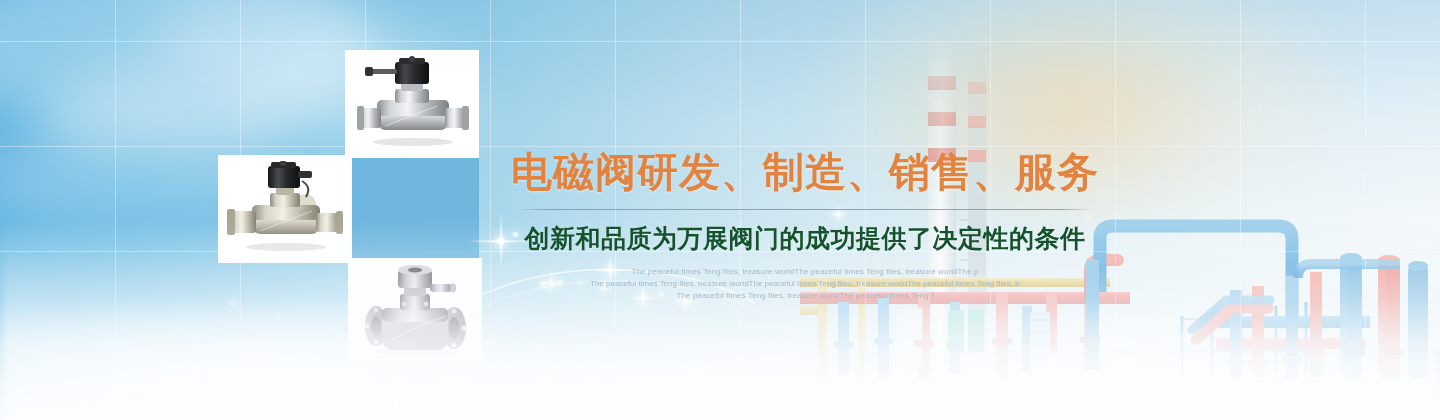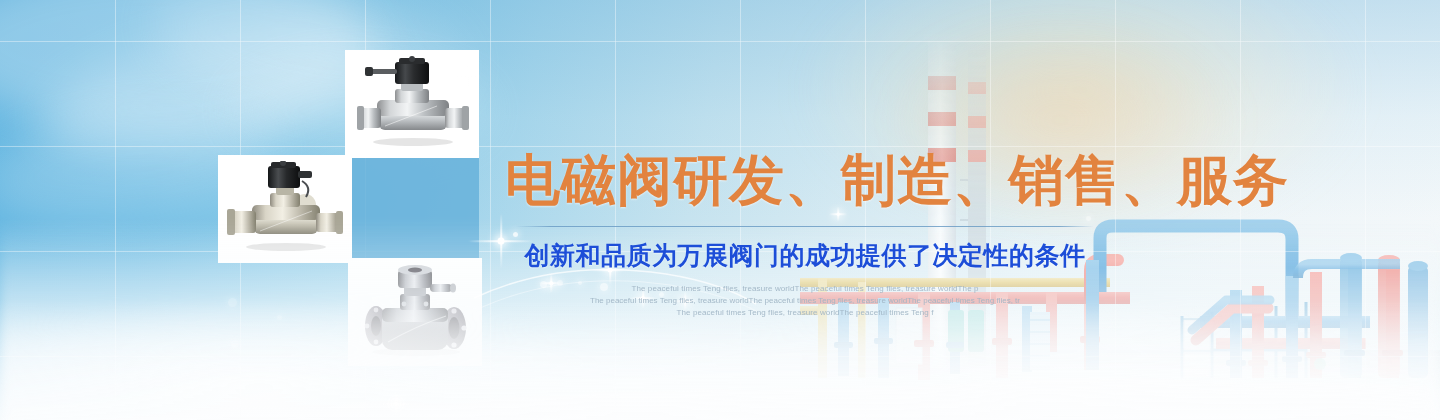--- a/index.html
+++ b/index.html
@@ -160,21 +160,21 @@
   }
   .swoosh svg { display:block; }
 
   
   .copy {
     position:absolute; left:505px; top:148px; width:600px;
     text-align:center;
   }
   .headline {
     font-family:"Liberation Sans", sans-serif;
-    font-size:55px;
+    font-size:41px;
     font-weight:700;
     letter-spacing:1px;
     color:#e2833f;
     line-height:1.18;
     white-space:nowrap;
     text-shadow:0 1px 2px rgba(255,255,255,.55);
   }
   .rule {
     width:578px; height:1px; margin:13px auto 0 auto;
     background:linear-gradient(90deg,
@@ -182,21 +182,21 @@
       rgba(108,156,196,.85) 6%,
       rgba(108,156,196,.85) 94%,
       rgba(120,165,200,0) 100%);
   }
   .subhead {
     margin-top:12px;
     font-family:"Liberation Sans", sans-serif;
     font-size:25px;
     font-weight:700;
     letter-spacing:.5px;
-    color:#1d4ed8;
+    color:#14532d;
     white-space:nowrap;
     text-shadow:0 1px 1px rgba(255,255,255,.45);
   }
   .blurb {
     margin-top:11px;
     font-family:Liberation Sans, sans-serif;
     font-size:8px;
     line-height:12px;
     color:#9fb4c4;
     letter-spacing:.1px;

